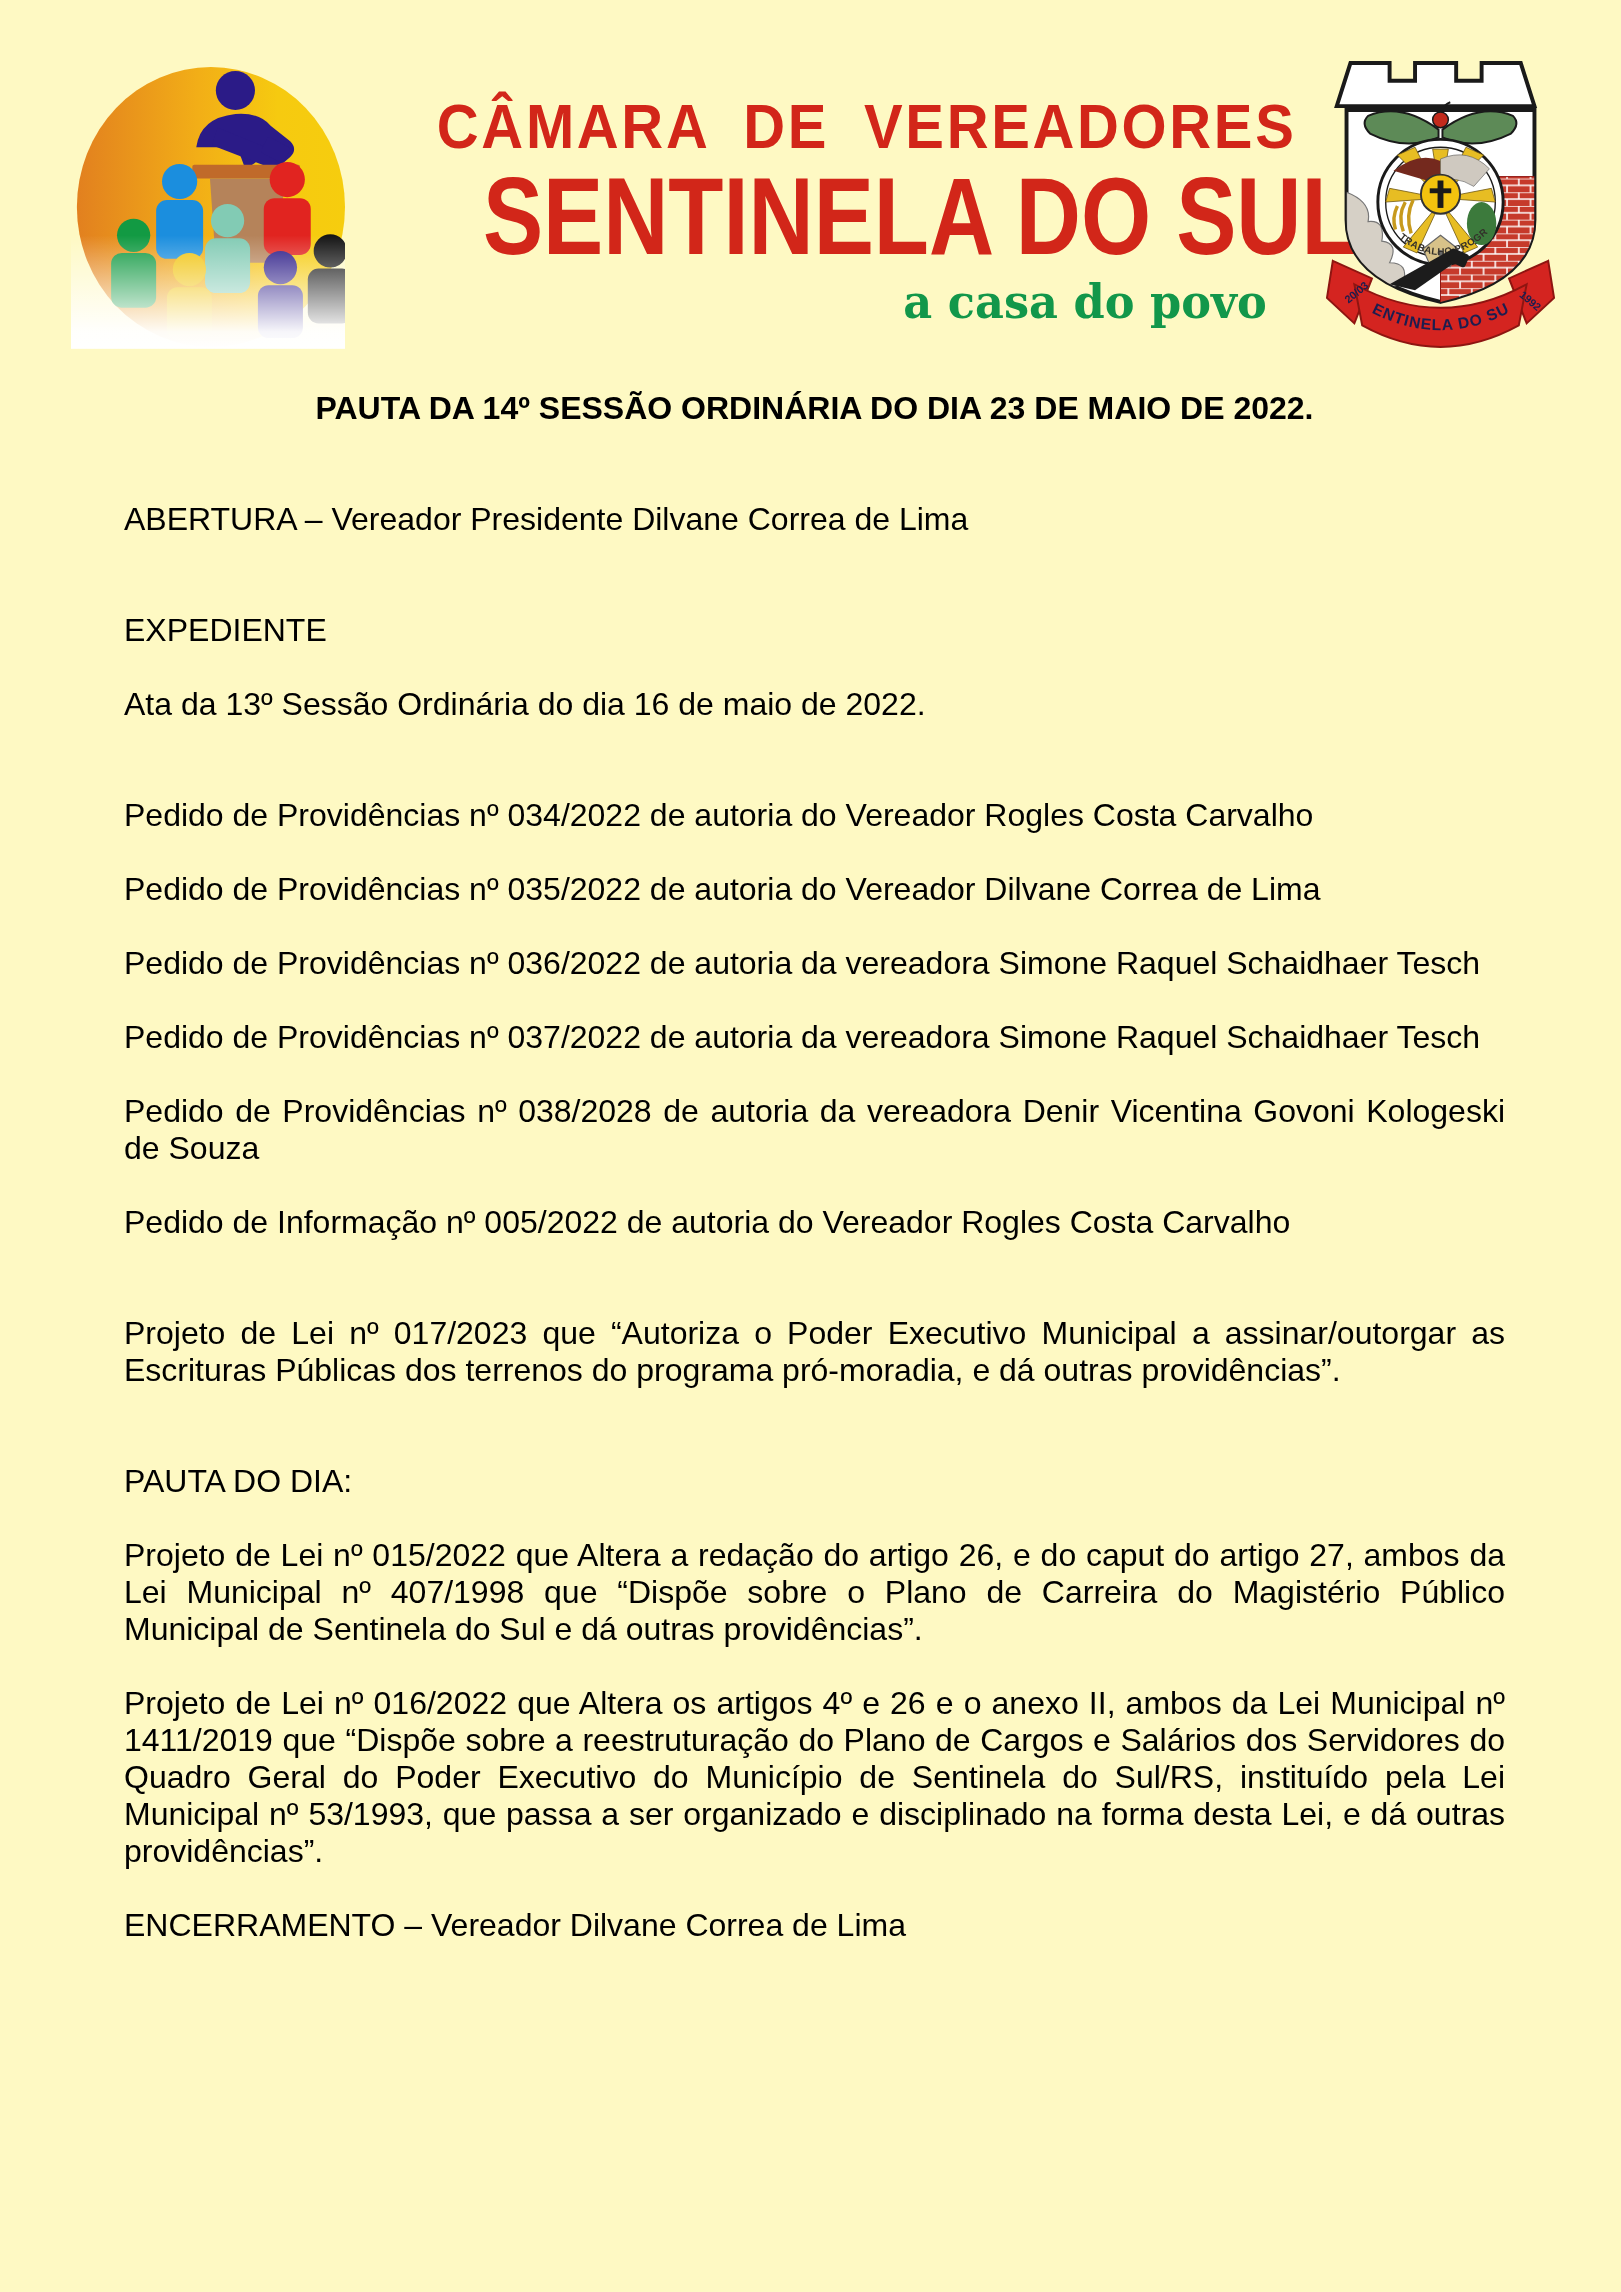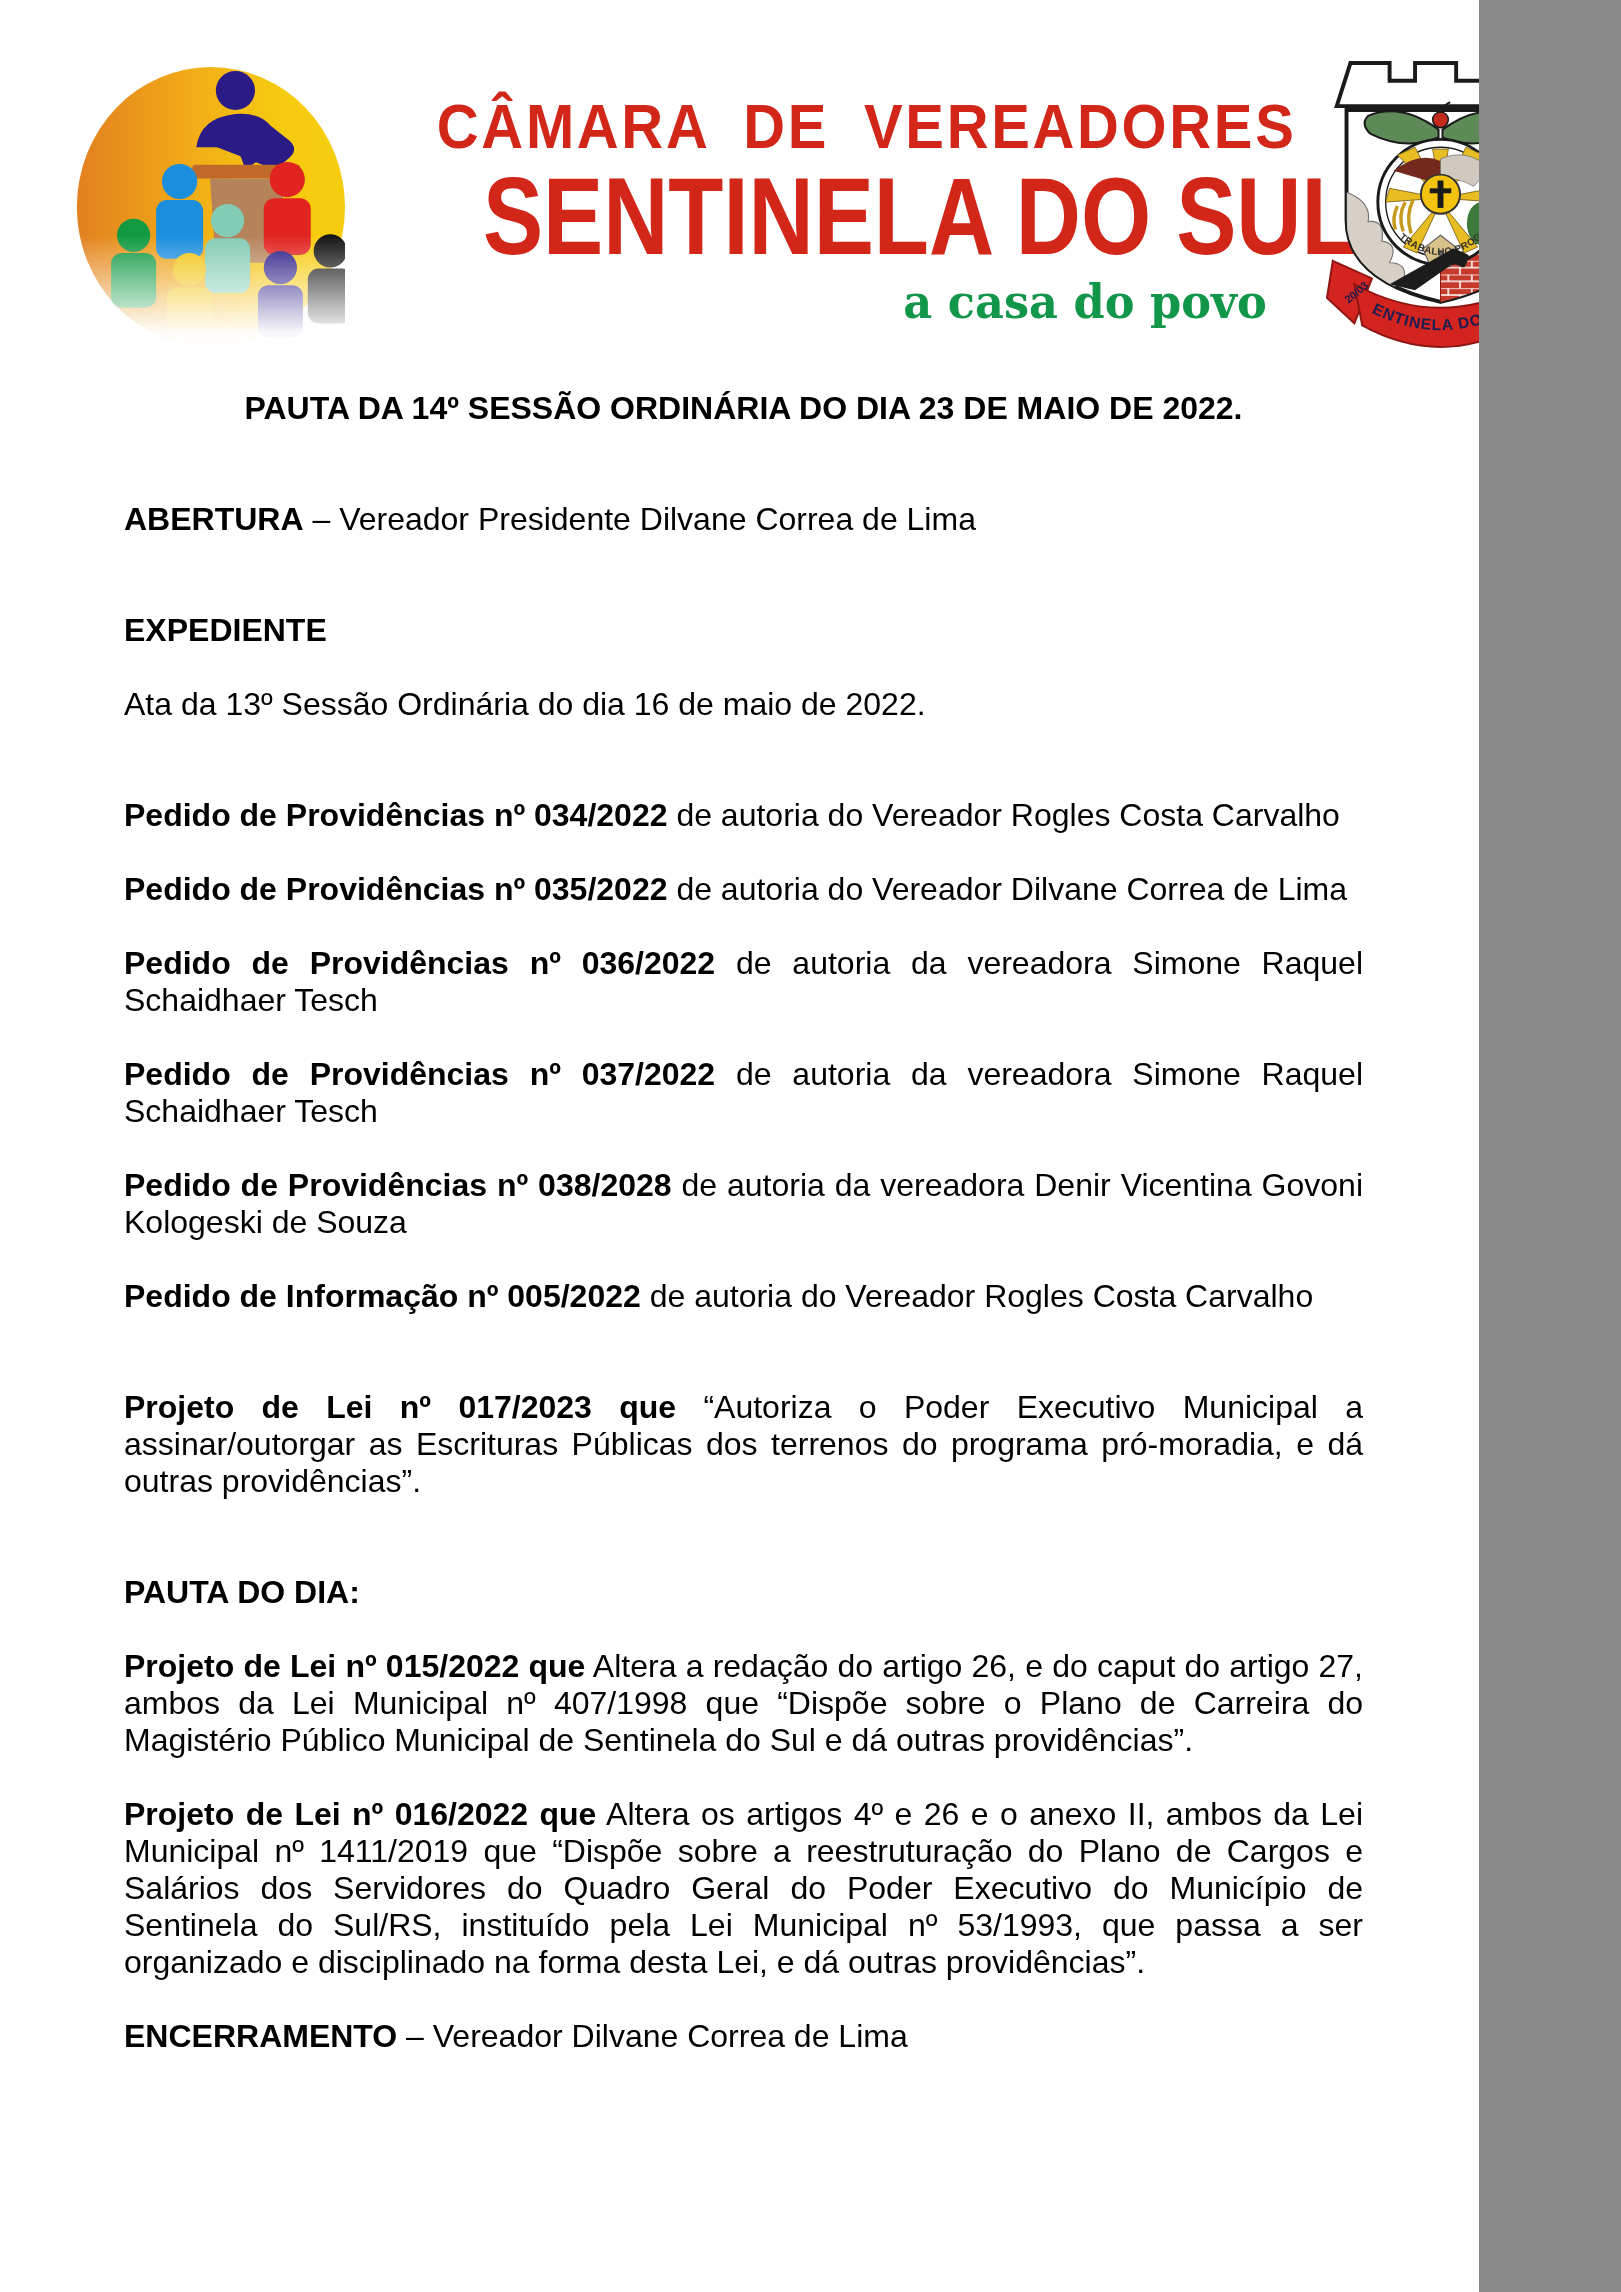--- a/index.html
+++ b/index.html
@@ -1,17 +1,17 @@
 <!DOCTYPE html>
 <html lang="pt"><head>
 <meta charset="utf-8">
 <style>
   html,body{margin:0;padding:0;background:#888;}
   .page{
-    width:1479px;height:2293px;position:relative;background:#ffffff;
+    width:1621px;height:2293px;position:relative;background:#fef9c3;
     overflow:hidden;font-family:"Liberation Sans",sans-serif;color:#000;
   }
   
   .letterhead{position:relative;height:361px;}
   .logo-svg{position:absolute;left:71px;top:59px;width:274px;height:290px;}
   .crest-svg{position:absolute;left:1325px;top:55px;width:231px;height:298px;}
   .org-block{position:absolute;left:400px;top:94px;width:921px;text-align:center;}
   .org-line1{
     font-weight:bold;font-size:63px;line-height:65px;color:#d22619;
     letter-spacing:2.9px;word-spacing:17.6px;transform:scaleX(0.92);white-space:nowrap;
@@ -24,21 +24,21 @@
     font-family:"DejaVu Serif",serif;font-weight:bold;font-size:47px;line-height:49px;
     color:#12974a;text-align:right;padding-right:57px;margin-top:5.9px;transform:scaleX(0.95);
     transform-origin:right center;
   }
   
   .content{padding:0 116px 0 124px;font-size:32px;line-height:37px;}
   .doc-title{margin:29px 0 0 0;font-size:32px;line-height:37px;font-weight:bold;text-align:center;}
   .para{margin:0;text-align:justify;}
   .para.gap1{margin-top:37px;}
   .para.gap2{margin-top:74px;}
-  .para b{font-weight:bold;}
+  .para b{font-weight:normal;}
   
   .page-footer{
     margin-top:39px;text-align:center;font-family:"DejaVu Serif",serif;font-style:italic;
     font-size:33px;line-height:61px;
   }
 </style>
 </head>
 <body>
 
 <div class="page">

